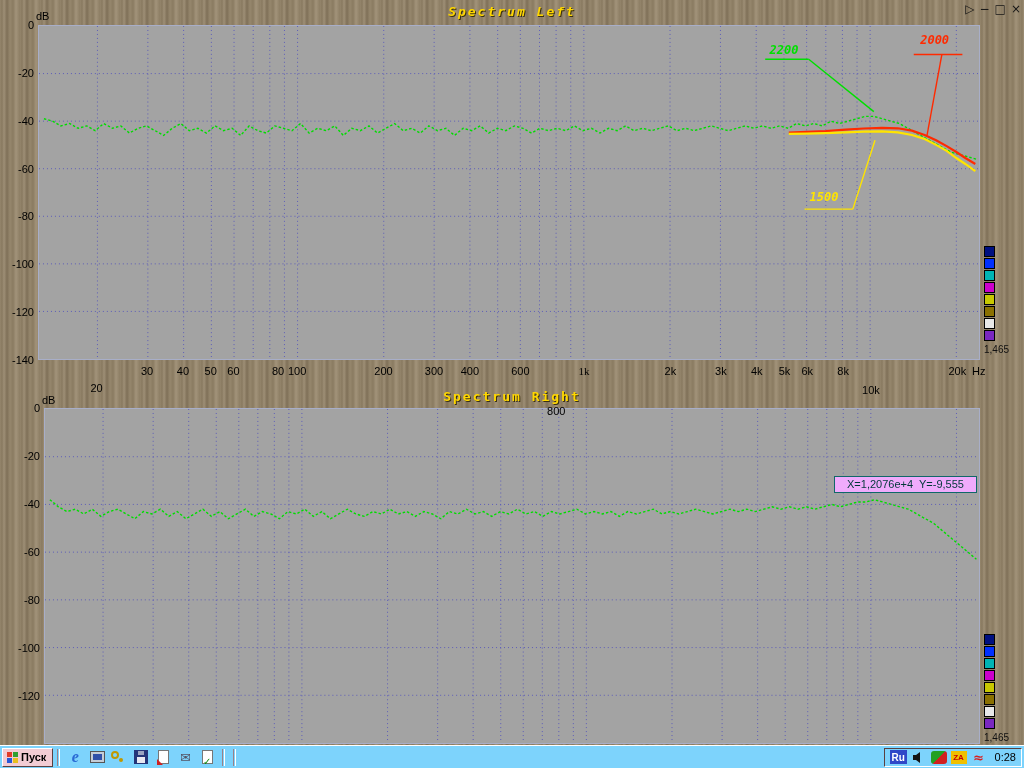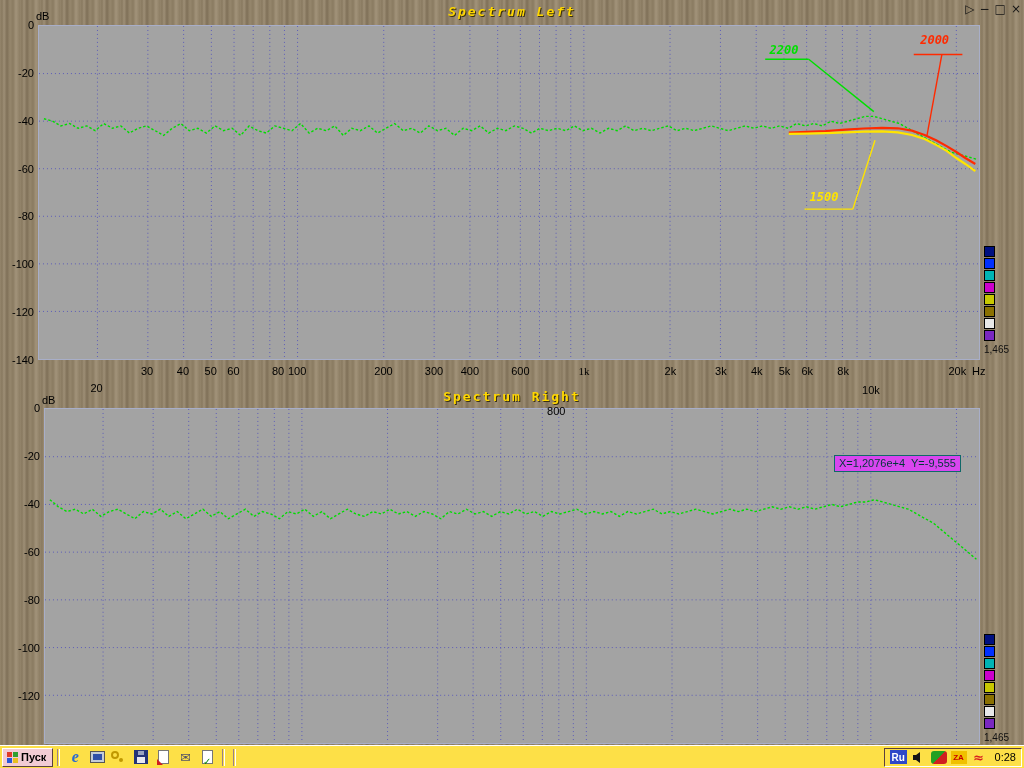--- a/index.html
+++ b/index.html
@@ -37,35 +37,35 @@
     position:absolute; transform:translateX(-50%);
     font:11px "Liberation Sans", sans-serif; color:#000;
   }
   .hz-label { position:absolute; font:11px "Liberation Sans", sans-serif; color:#000; }
   .swatch { position:absolute; width:11px; height:11px; border:1px solid #000; }
   .legend-value {
     position:absolute; width:34px; text-align:left;
     font:10px "Liberation Sans", sans-serif; color:#101010;
   }
   .tooltip {
-    position:absolute; left:834px; top:455px; height:17px;
-    background:#d946ef; border:1px solid #106868;
+    position:absolute; left:834px; top:476px; height:17px;
+    background:#f0abfc; border:1px solid #106868;
     font:11px "Liberation Sans", sans-serif; color:#003838;
-    padding:1px 4px; white-space:pre; z-index:5;
+    padding:1px 12px; white-space:pre; z-index:5;
   }
   
   #window-controls {
     position:absolute; top:2px; right:3px; display:flex; gap:5px; z-index:6;
     font:12px "DejaVu Sans", sans-serif; color:#141414;
   }
   #window-controls span { cursor:default; line-height:14px; }
   
   #taskbar {
     position:absolute; left:0; top:745px; width:1024px; height:23px;
-    background:#fde047; border-top:1px solid #ffffff; z-index:10;
+    background:#7dd3fc; border-top:1px solid #ffffff; z-index:10;
     display:flex; align-items:center;
   }
   #start-button {
     margin-left:2px; height:19px; padding:0 6px 0 4px;
     display:flex; align-items:center; gap:3px;
     background:#f2ccd4;
     border-top:1px solid #fff; border-left:1px solid #fff;
     border-right:1px solid #5a4040; border-bottom:1px solid #5a4040;
     font:bold 11px "Liberation Sans", sans-serif; color:#000; cursor:pointer;
   }

